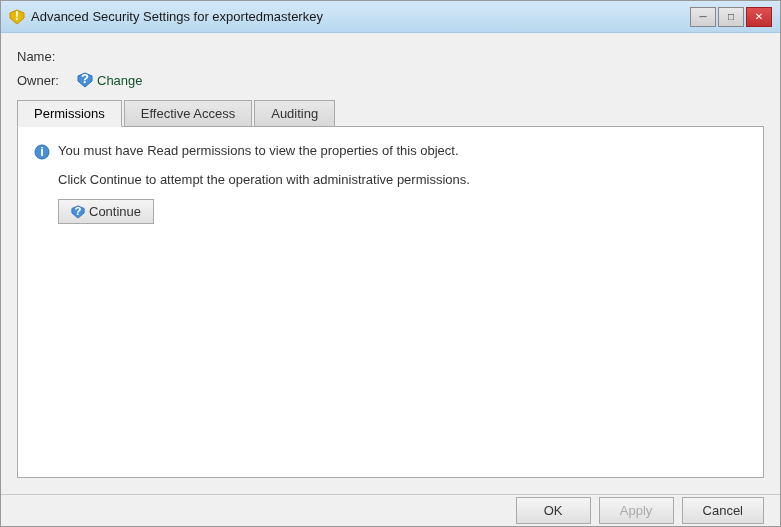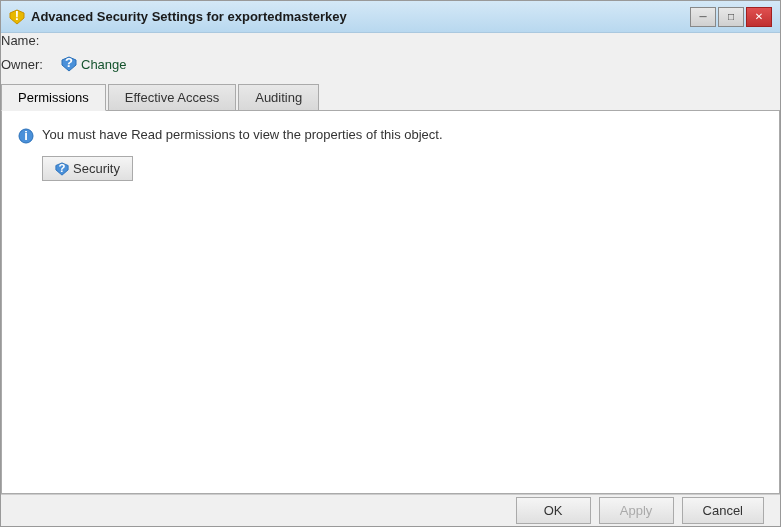--- a/index.html
+++ b/index.html
@@ -47,21 +47,21 @@
     }
 
     .title-bar-icon {
       width: 16px;
       height: 16px;
     }
 
     .title-bar-text {
       color: #1a1a1a;
       font-size: 13px;
-      font-weight: bold;
+      font-weight: normal;
     }
 
     .title-bar-buttons {
       display: flex;
       gap: 2px;
     }
 
     .title-btn {
       width: 26px;
       height: 20px;
@@ -78,20 +78,21 @@
     .title-btn.close {
       background: linear-gradient(to bottom, #e05050, #c03030);
       color: white;
       border-color: #a02020;
     }
 
     .window-content {
       flex: 1;
       display: flex;
       flex-direction: column;
+      padding: 16px;
       background: #f0f0f0;
     }
 
     .info-row {
       display: flex;
       align-items: center;
       margin-bottom: 8px;
     }
 
     .info-label {
@@ -284,27 +285,30 @@
     <div class="tab-content">
 
       <div class="info-box">
         <svg class="info-circle-icon" viewBox="0 0 16 16">
           <circle cx="8" cy="8" r="7" fill="#4a90d9" stroke="#2a70b9" stroke-width="1"></circle>
           <text x="8" y="12" text-anchor="middle" font-size="10" fill="white" font-weight="bold">i</text>
         </svg>
         <span class="info-message">You must have Read permissions to view the properties of this object.</span>
       </div>
 
+      <div class="click-continue-text">
+        <span>Click Continue to attempt the operation with administrative permissions.</span>
+      </div>
 
       <button class="continue-btn">
         <svg width="14" height="14" viewBox="0 0 16 16">
           <polygon points="8,1 15,4 15,9 8,15 1,9 1,4" fill="#4a90d9" stroke="#2a70b9" stroke-width="1"></polygon>
           <text x="8" y="11" text-anchor="middle" font-size="7" fill="white" font-weight="bold">?</text>
         </svg>
-        <span>Security</span>
+        <span>Continue</span>
       </button>
     </div>
   </div>
 
   <div class="bottom-bar">
     <button class="bottom-btn">OK</button>
     <button class="bottom-btn disabled">Apply</button>
     <button class="bottom-btn">Cancel</button>
   </div>
 </div>

